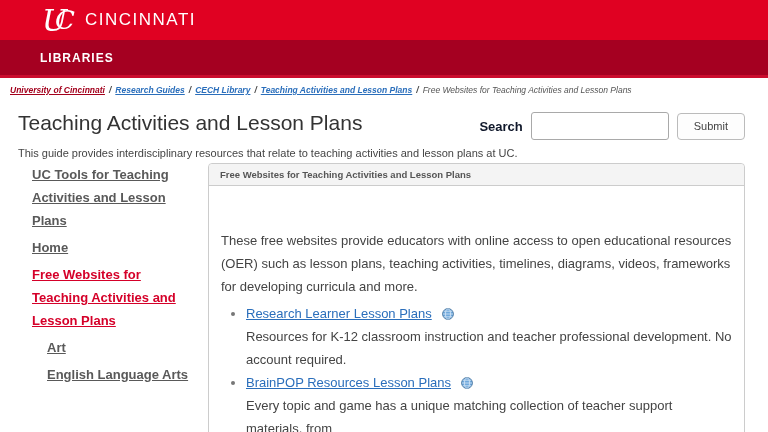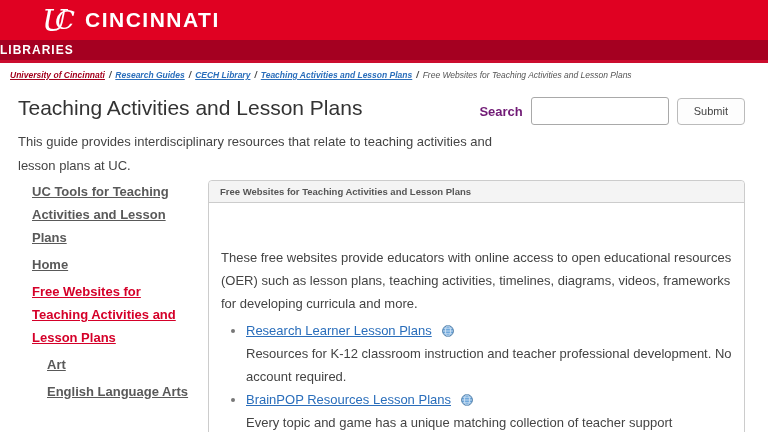--- a/index.html
+++ b/index.html
@@ -6,26 +6,26 @@
   html, body { width: 768px; height: 432px; overflow: hidden; background: #fff; }
   body { font-family: "Liberation Sans", sans-serif; color: #444; }
 
   
   .header-top {
     height: 40px; background: #e00122;
     display: flex; align-items: center; padding-left: 42px;
   }
   .brand-link { display: flex; align-items: center; gap: 7px; text-decoration: none; }
   .brand-text {
-    color: #fff; font-size: 21px; letter-spacing: 1.5px; font-weight: 700;
+    color: #fff; font-size: 17px; letter-spacing: 1.5px; font-weight: 400;
   }
   .header-bar {
-    height: 23px; background: #a50021;
+    height: 38px; background: #a50021;
     border-bottom: 3px solid #cb0c2e;
-    display: flex; align-items: center; 
+    display: flex; align-items: center; padding-left: 40px;
   }
   .libraries-label {
     color: #fff; font-weight: bold; font-size: 12px; letter-spacing: 1px;
     text-decoration: none;
   }
 
   
   .breadcrumb {
     padding: 7px 10px; font-size: 8.5px; font-style: italic; color: #555;
     white-space: nowrap;
@@ -34,33 +34,33 @@
   .breadcrumb a.blue { color: #2a6ebb; }
   .breadcrumb a.red { color: #a3001c; }
   .breadcrumb .sep { color: #444; font-weight: bold; margin: 0 4px; }
   .breadcrumb .current { color: #555; }
 
   
   .main { padding: 9px 23px 0 18px; }
   .title-row { display: flex; justify-content: space-between; align-items: flex-start; }
   h1.page-title { font-size: 21px; line-height: 24px; font-weight: normal; color: #333; }
   .search-form { display: flex; align-items: center; margin-top: 1px; flex-shrink: 0; }
-  .search-label { font-weight: bold; font-size: 13px; color: #701a75; margin-right: 8px; }
+  .search-label { font-weight: bold; font-size: 13px; color: #0f172a; margin-right: 8px; }
   .search-input {
     width: 138px; height: 28px; border: 1px solid #a9a9a9; border-radius: 3px;
     font-size: 13px; padding: 0 6px; background: #fff;
   }
   .submit-btn {
     height: 27px; margin-left: 8px; padding: 0 16px;
     border: 1px solid #bbb; border-radius: 4px; background: #fdfdfd;
     font-size: 11px; color: #444; font-family: "Liberation Sans", sans-serif;
     cursor: pointer;
   }
   .page-desc {
-    font-size: 13px; line-height: 24px; color: #444;
+    font-size: 11px; line-height: 16px; color: #444;
     max-width: 505px; margin: 5px 0 2px;
   }
 
   
   .columns { display: flex; align-items: flex-start; }
   .sidebar { width: 172px; flex-shrink: 0; padding-left: 14px; }
   .sidebar a {
     display: block; font-size: 13px; font-weight: bold; line-height: 23px;
     color: #595959; text-decoration: underline; margin-bottom: 4px;
   }

